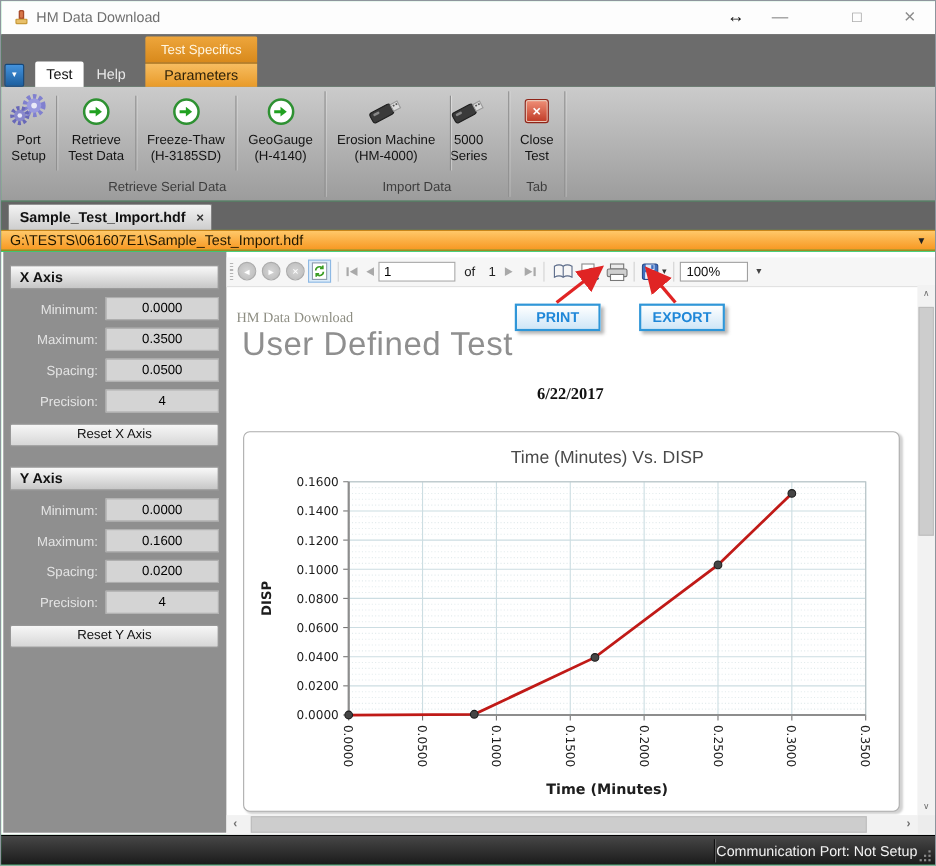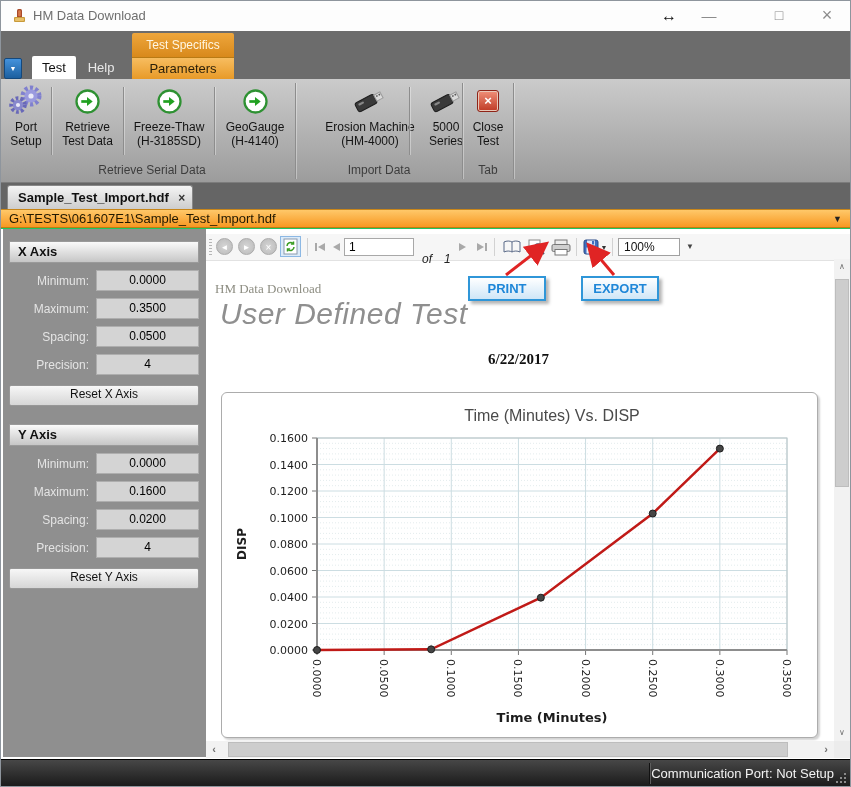--- a/index.html
+++ b/index.html
@@ -72,31 +72,31 @@
   .vtoolbar{position:absolute;left:0;top:5px;right:0;height:26px;background:#f6f6f6;border-bottom:1px solid #e2e2e2;}
   .tgrip{position:absolute;left:3px;top:5px;width:3px;height:16px;
     background-image:repeating-linear-gradient(#b5b5b5 0 1px,transparent 1px 3px);}
   .navcircle{position:absolute;top:4px;width:17px;height:17px;border-radius:50%;
     background:radial-gradient(#d6d6d6,#b9b9b9);border:1px solid #ababab;color:#fff;
     font-size:8px;text-align:center;line-height:17px;box-sizing:border-box;}
   .tsep{position:absolute;top:4px;width:1px;height:18px;background:#d2d2d2;}
   .tico{position:absolute;top:4px;height:18px;display:flex;align-items:center;justify-content:center;}
   .pageinput{position:absolute;left:138px;top:4px;width:70px;height:18px;border:1px solid #a8a8a8;
     font-size:12px;padding:0 4px;box-sizing:border-box;font-family:"Liberation Sans",sans-serif;}
-  .oftext{position:absolute;top:16px;line-height:18px;font-size:12px;color:#222;font-style:italic;}
+  .oftext{position:absolute;top:4px;line-height:18px;font-size:12px;color:#222;}
   .zoombox{position:absolute;left:412px;top:4px;width:62px;height:18px;background:#fff;border:1px solid #a0a0a0;
     box-sizing:border-box;font-size:12px;line-height:16px;padding-left:5px;color:#111;}
   .zcaret{position:absolute;left:480px;top:4px;line-height:18px;font-size:8px;color:#444;}
   .savecaret{font-size:7px;color:#333;margin-left:2px;}
   .refbtn{position:absolute;left:74px;top:2px;width:21px;height:21px;border:1px solid #8cb8e4;background:#dcebf9;
     display:flex;align-items:center;justify-content:center;box-sizing:border-box;}
 
   
   .brand{position:absolute;left:9px;top:52px;font-family:"Liberation Serif",serif;font-size:13px;color:#8d8d82;}
-  .reporttitle{position:absolute;left:14px;top:68px;font-size:30px;color:#8f8f8f;letter-spacing:.5px;font-style:italic;}
+  .reporttitle{position:absolute;left:14px;top:68px;font-size:30px;color:#8f8f8f;letter-spacing:.5px;}
   .reportdate{position:absolute;left:0;top:122px;width:625px;text-align:center;
     font-family:"Liberation Serif",serif;font-size:15px;font-weight:bold;color:#111;}
   .callout{position:absolute;width:74px;height:21px;border:2px solid #2f96d8;background:linear-gradient(#ffffff,#cfe6f7);
     color:#1f87d8;font-size:13px;font-weight:bold;text-align:center;line-height:21px;
     box-shadow:3px 3px 3px rgba(70,70,70,.4);}
   .chartbox{position:absolute;left:15px;top:163px;width:595px;height:344px;border:1px solid #acacac;
     border-radius:6px;box-shadow:2px 2px 2px rgba(0,0,0,.18);background:#fff;}
 
   
   .vscroll{position:absolute;right:0;top:30px;width:16px;height:482px;background:#f2f2f2;}
@@ -191,37 +191,37 @@
           <svg width="27" height="27" viewBox="0 0 26 26">
         <circle cx="13" cy="13" r="10.6" fill="#fff" stroke="#2e9132" stroke-width="2.2"></circle>
         <path d="M7 13h6.5" stroke="#21a121" stroke-width="2.6" fill="none"></path>
         <path d="M12.5 8.7 18 13l-5.5 4.3z" fill="#21a121"></path>
       </svg>
         </div>
       <div class="rlab">GeoGauge</div>
       <div class="rlab">(H-4140)</div>
     </div>
 
-    <div class="rbtn" style="left:313px;width:112px">
+    <div class="rbtn" style="left:294px;width:112px">
       <div class="ricon">
           <svg width="40" height="32" viewBox="0 0 40 32">
         <g transform="rotate(-28 20 16)">
           <rect x="5" y="11" width="21" height="10" rx="2.5" fill="#3a3a3a" stroke="#1e1e1e"></rect>
           <rect x="8" y="13" width="6" height="2.2" rx="1" fill="#888"></rect>
           <rect x="26" y="12.6" width="7" height="6.8" fill="#dcdcdc" stroke="#9a9a9a"></rect>
           <rect x="27.6" y="14" width="1.6" height="1.6" fill="#555"></rect>
           <rect x="30.4" y="14" width="1.6" height="1.6" fill="#555"></rect>
         </g>
       </svg>
         </div>
       <div class="rlab">Erosion Machine</div>
       <div class="rlab">(HM-4000)</div>
     </div>
 
-    <div class="rbtn" style="left:409px;width:72px">
+    <div class="rbtn" style="left:389px;width:72px">
       <div class="ricon">
           <svg width="40" height="32" viewBox="0 0 40 32">
         <g transform="rotate(-28 20 16)">
           <rect x="5" y="11" width="21" height="10" rx="2.5" fill="#3a3a3a" stroke="#1e1e1e"></rect>
           <rect x="8" y="13" width="6" height="2.2" rx="1" fill="#888"></rect>
           <rect x="26" y="12.6" width="7" height="6.8" fill="#dcdcdc" stroke="#9a9a9a"></rect>
           <rect x="27.6" y="14" width="1.6" height="1.6" fill="#555"></rect>
           <rect x="30.4" y="14" width="1.6" height="1.6" fill="#555"></rect>
         </g>
       </svg>

